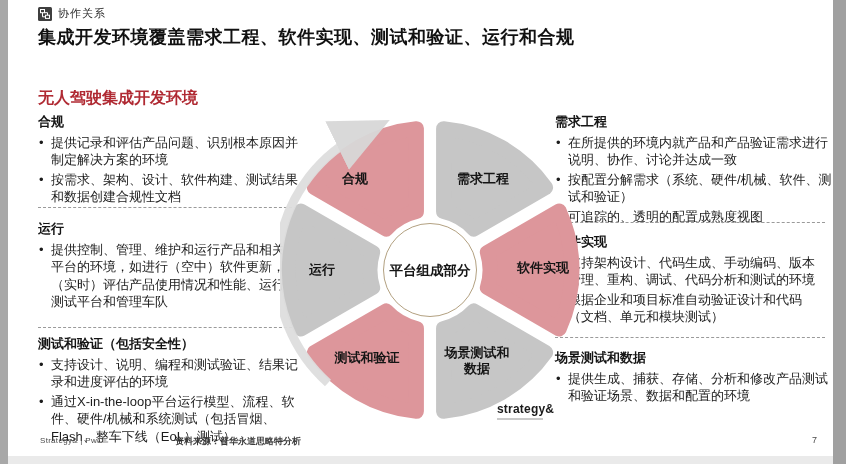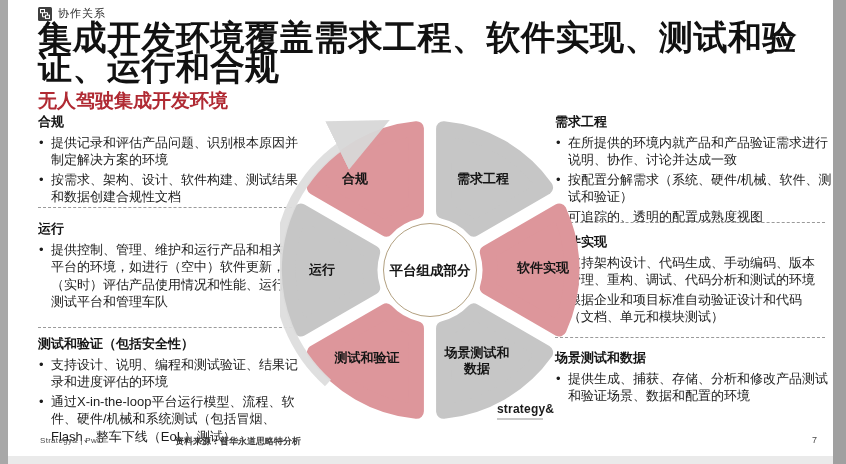--- a/index.html
+++ b/index.html
@@ -8,23 +8,23 @@
   .edge-left{position:absolute;left:0;top:0;width:8px;height:464px;background:#a8a8a8;}
   .edge-right{position:absolute;right:0;top:0;width:13px;height:464px;background:#a0a0a0;}
   #slide{position:absolute;left:8px;top:0;width:825px;height:456px;background:#ffffff;}
 
   
   .tag{position:absolute;left:30px;top:6px;display:flex;align-items:center;gap:6px;}
   .tag-icon{width:14px;height:14px;display:block;}
   .tag-label{font-size:11px;color:#2e2e2e;letter-spacing:1px;}
 
   
-  .title{position:absolute;left:30px;top:22px;width:780px;font-size:34px;line-height:30px;
+  .title{position:absolute;left:30px;top:22px;width:780px;font-size:18px;line-height:30px;
          font-weight:bold;color:#111;letter-spacing:0.5px;}
-  .subtitle{position:absolute;left:30px;top:88px;font-size:19px;font-weight:bold;color:var(--accent-red,#b02a33);}
+  .subtitle{position:absolute;left:30px;top:88px;font-size:16px;font-weight:bold;color:var(--accent-red,#b02a33);}
 
   
   .section{position:absolute;width:272px;}
   .section h3{margin:0 0 3px 0;font-size:13px;font-weight:bold;color:#151515;}
   .section ul{margin:0;padding:0;list-style:none;}
   .section li{position:relative;padding-left:13px;font-size:13px;line-height:1.34;color:#1c1c1c;margin-bottom:2px;}
   .section li::before{content:"•";position:absolute;left:1px;top:0;color:#1c1c1c;}
   .divider{position:absolute;border-top:1px dashed #9a9a9a;height:0;}
 
   

